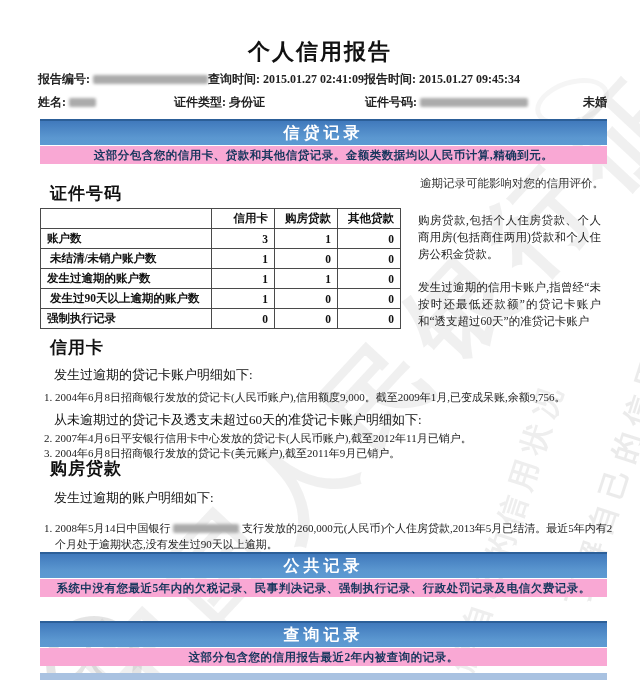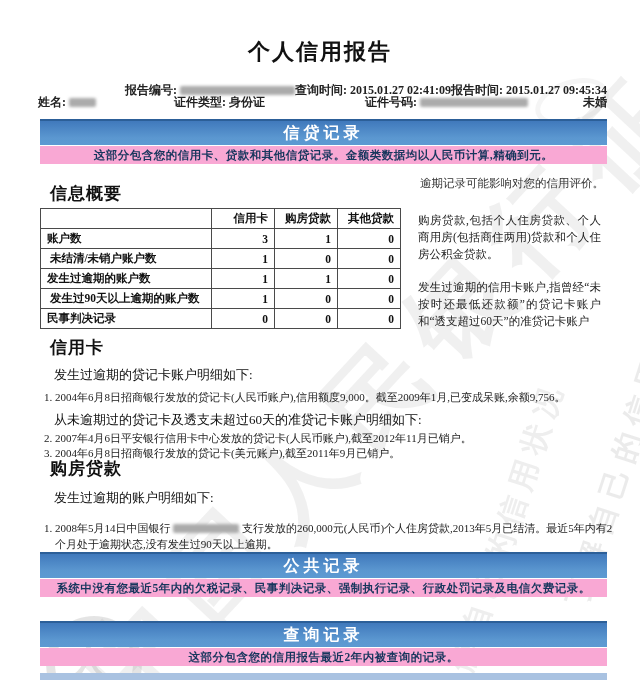--- a/index.html
+++ b/index.html
@@ -18,21 +18,21 @@
   #wm-ring{position:absolute;top:616px;left:46px;width:78px;height:78px;border:9px solid #8a8a8a;
           border-radius:50%;opacity:.22;z-index:1;pointer-events:none;}
   #wm-ring .inner{position:absolute;top:8px;left:14px;font-size:40px;font-weight:bold;color:#8a8a8a;}
   #wm-ring2{position:absolute;top:80px;left:534px;width:66px;height:34px;border:5px solid #9a9a9a;
           border-radius:50%;opacity:.10;transform:rotate(-18deg);z-index:1;pointer-events:none;}
   
   .content{position:absolute;inset:0;z-index:2;}
   #title{position:absolute;top:37px;left:0;width:100%;text-align:center;
          font-size:22px;font-weight:bold;letter-spacing:2px;color:#111;}
   .meta-row{position:absolute;left:38px;right:33px;font-size:12px;font-weight:bold;color:#222;}
-  #meta1{top:82px;display:flex;justify-content:flex-end;}
+  #meta1{top:71px;display:flex;justify-content:flex-start;}
   #meta2{top:94px;height:14px;}
   #meta2 .abs{position:absolute;top:0;}
   .blur{display:inline-block;height:9px;border-radius:2px;background:#ababab;
         filter:blur(1.6px);vertical-align:-1px;}
   
   .band{position:absolute;left:40px;right:33px;}
   .band-title{height:24px;line-height:23px;border-top:2px solid #2c5f98;
       background:linear-gradient(180deg,#4079bc 0%,#5b97d0 70%,#5d9ad2 100%);
       color:#fff;font-weight:bold;font-size:16px;text-align:center;letter-spacing:4px;}
   .band-sub{margin-top:1px;background:#f9a8d4;color:#17365d;font-weight:bold;
@@ -103,21 +103,21 @@
       </span>
       <span class="abs" style="right:0">未婚</span>
     </div>
 
     <div class="band" style="top:119px">
       <div class="band-title">信贷记录</div>
       <div class="band-sub">这部分包含您的信用卡、贷款和其他信贷记录。金额类数据均以人民币计算,精确到元。</div>
     </div>
 
     <div id="overdue-note">逾期记录可能影响对您的信用评价。</div>
-    <div id="summary-heading">信息概要</div>
+    <div id="summary-heading">证件号码</div>
 
     <table id="summary-table">
       <tbody>
           <tr>
         <th class="lbl"></th>
         <th class="num">信用卡</th>
         <th class="num">购房贷款</th>
         <th class="num">其他贷款</th>
       </tr>
       <tr>
@@ -138,21 +138,21 @@
         <td class="num">1</td>
         <td class="num">0</td>
       </tr>
       <tr>
         <td class="lbl"> 发生过90天以上逾期的账户数</td>
         <td class="num">1</td>
         <td class="num">0</td>
         <td class="num">0</td>
       </tr>
       <tr>
-        <td class="lbl">民事判决记录</td>
+        <td class="lbl">强制执行记录</td>
         <td class="num">0</td>
         <td class="num">0</td>
         <td class="num">0</td>
       </tr>
     </tbody>
       </table>
 
     <div class="side-col">
       <p>购房贷款,包括个人住房贷款、个人商用房(包括商住两用)贷款和个人住房公积金贷款。</p>
       <p>发生过逾期的信用卡账户,指曾经“未按时还最低还款额”的贷记卡账户和“透支超过60天”的准贷记卡账户</p>

